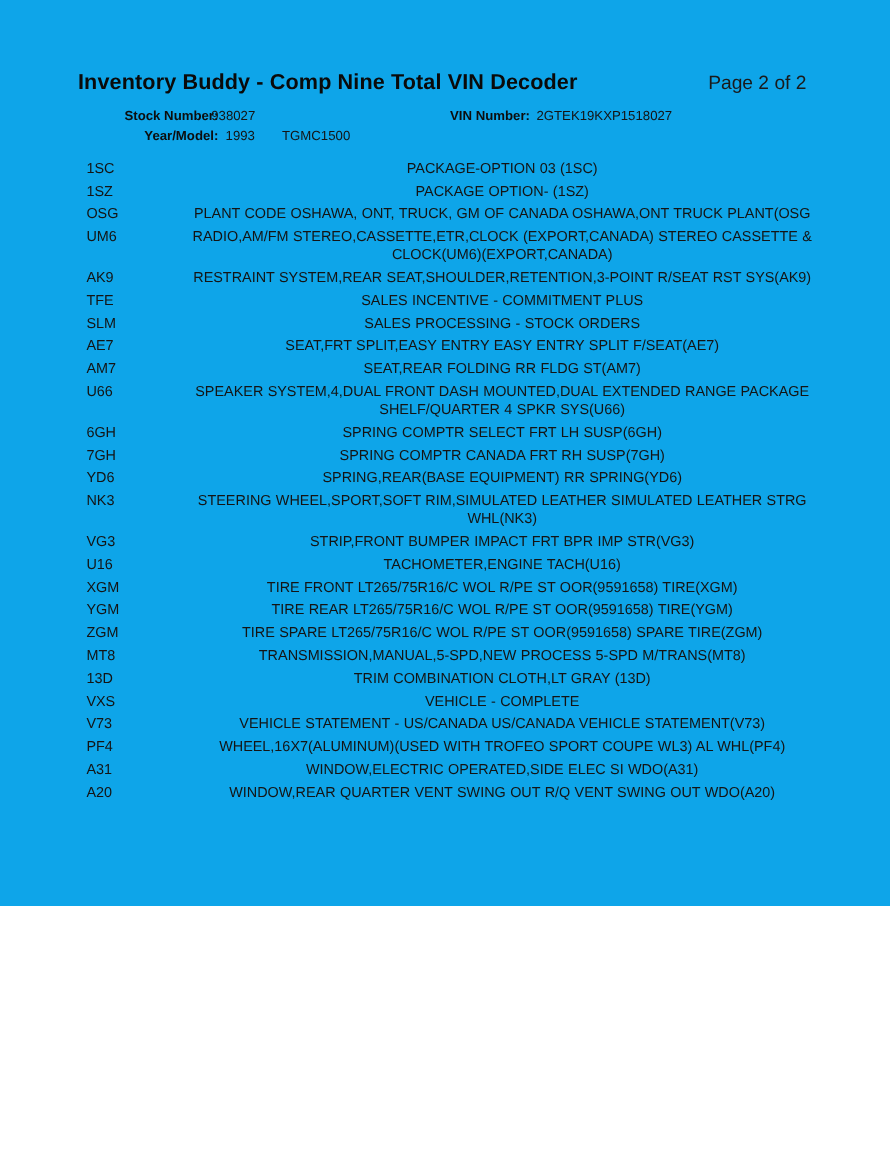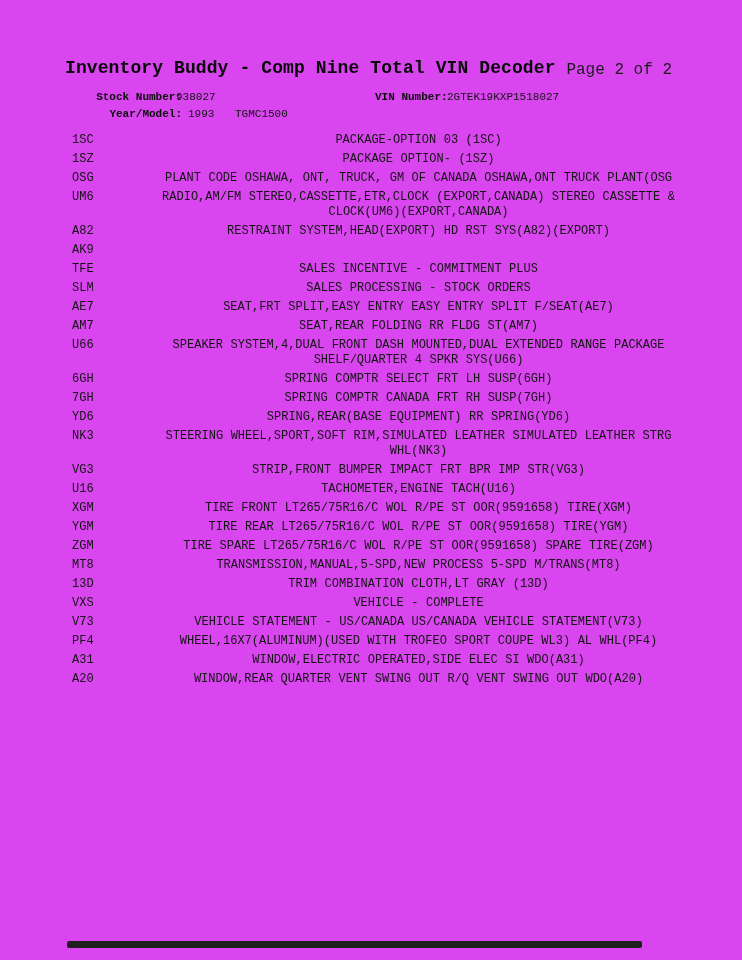--- a/index.html
+++ b/index.html
@@ -3,23 +3,23 @@
 <meta charset="utf-8">
 <style>
   html, body {
     margin: 0;
     padding: 0;
     background: #ffffff;
   }
   .page {
     position: relative;
     width: 742px;
-    height: 960px;
-    background: #d946ef;
-    font-family: Liberation Mono, monospace;
+    height: 755px;
+    background: #0ea5e9;
+    font-family: Liberation Sans, sans-serif;
     color: #141414;
     overflow: hidden;
   }
   .title-row {
     position: absolute;
     left: 65px;
     right: 70px;
     top: 58px;
     display: flex;
     justify-content: space-between;
@@ -141,25 +141,22 @@
       </div>
       <div class="opt-row">
         <span class="opt-code">OSG</span>
         <span class="opt-desc">PLANT CODE OSHAWA, ONT, TRUCK, GM OF CANADA OSHAWA,ONT TRUCK PLANT(OSG</span>
       </div>
       <div class="opt-row">
         <span class="opt-code">UM6</span>
         <span class="opt-desc">RADIO,AM/FM STEREO,CASSETTE,ETR,CLOCK (EXPORT,CANADA) STEREO CASSETTE &amp; CLOCK(UM6)(EXPORT,CANADA)</span>
       </div>
       <div class="opt-row">
-        <span class="opt-code">A82</span>
-        <span class="opt-desc">RESTRAINT SYSTEM,HEAD(EXPORT) HD RST SYS(A82)(EXPORT)</span>
-      </div>
-      <div class="opt-row">
         <span class="opt-code">AK9</span>
+        <span class="opt-desc">RESTRAINT SYSTEM,REAR SEAT,SHOULDER,RETENTION,3-POINT R/SEAT RST SYS(AK9)</span>
       </div>
       <div class="opt-row">
         <span class="opt-code">TFE</span>
         <span class="opt-desc">SALES INCENTIVE - COMMITMENT PLUS</span>
       </div>
       <div class="opt-row">
         <span class="opt-code">SLM</span>
         <span class="opt-desc">SALES PROCESSING - STOCK ORDERS</span>
       </div>
       <div class="opt-row">

